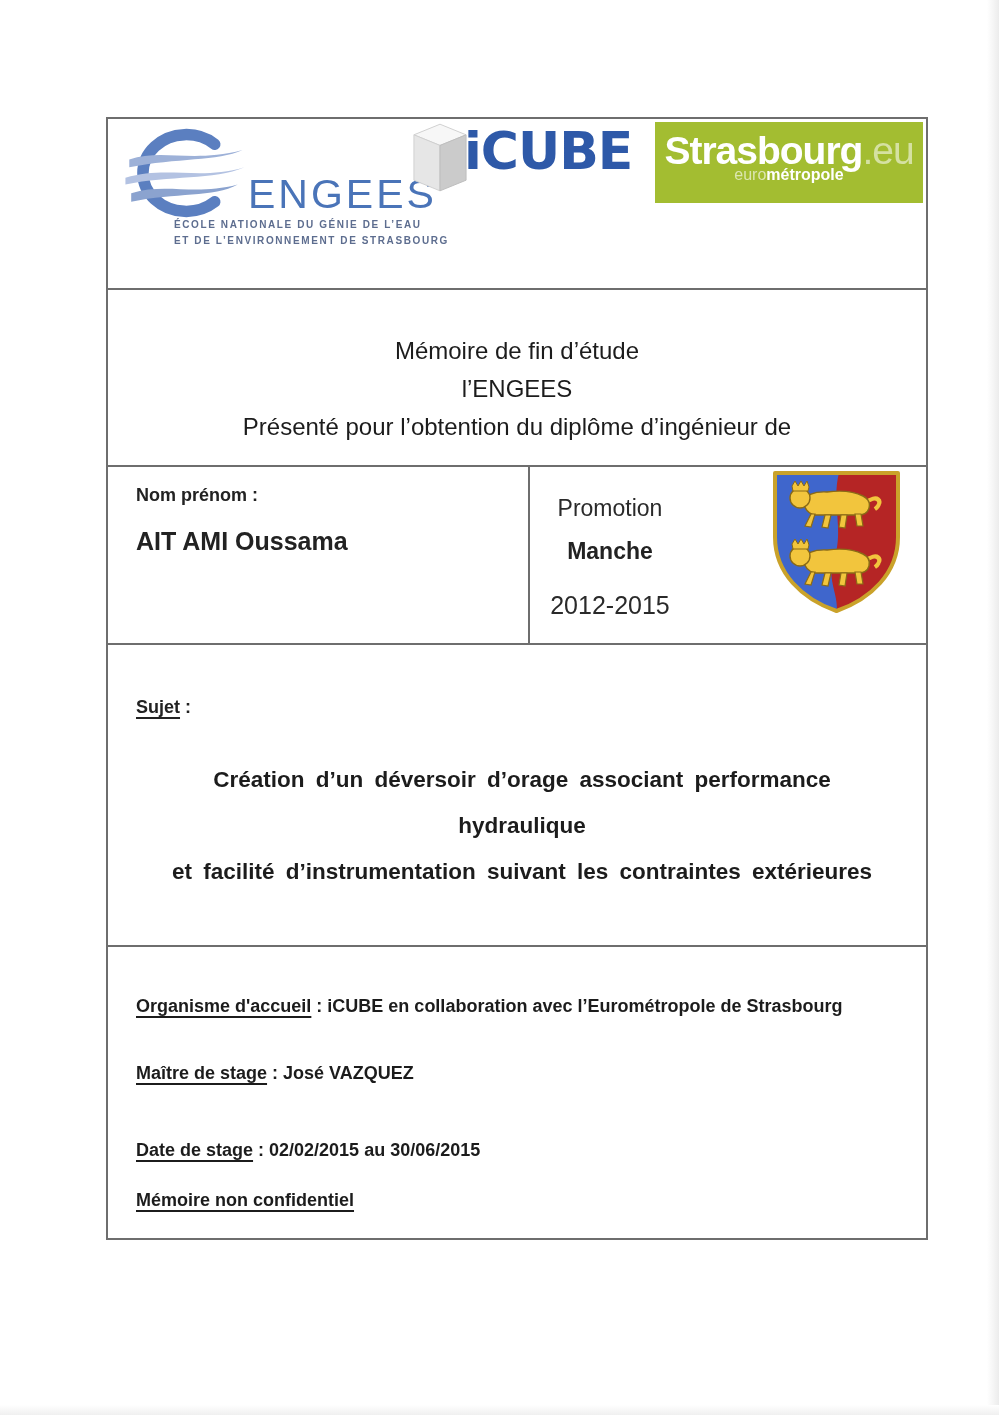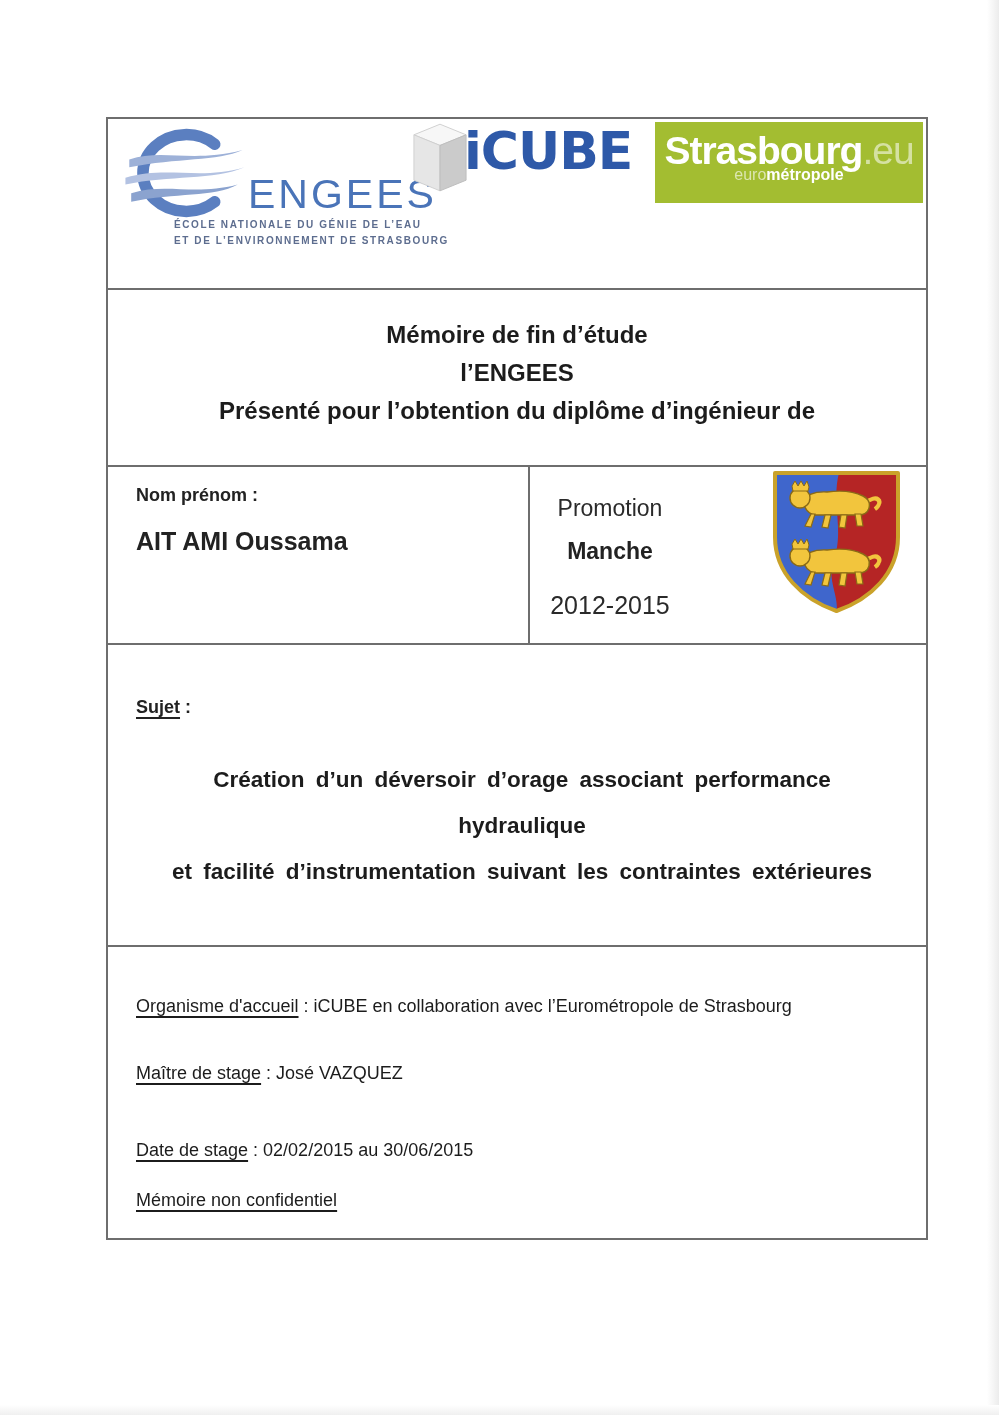--- a/index.html
+++ b/index.html
@@ -38,41 +38,41 @@
   
   .strasbourg-box{position:absolute;left:547px;top:3px;width:268px;height:81px;
     background:#a3bd31;color:#fff;text-align:center;overflow:hidden;}
   .sb-main{margin-top:8px;font-size:39px;font-weight:700;letter-spacing:-1px;line-height:42px;white-space:nowrap;}
   .sb-eu{font-weight:400;color:rgba(255,255,255,0.55);}
   .sb-sub{margin-top:-6px;font-size:16px;line-height:18px;}
   .sb-euro{font-weight:400;color:rgba(255,255,255,0.62);}
   .sb-metro{font-weight:700;color:#ffffff;}
 
   
-  .title-block{padding-top:26px;font-size:24px;font-weight:700;line-height:38px;color:#1c1c1c;}
+  .title-block{padding-top:42px;font-size:24px;font-weight:400;line-height:38px;color:#1c1c1c;}
 
   
   .cell-name{width:422px;border-right:2px solid #6e6e6e;box-sizing:border-box;position:relative;}
   .name-label{position:absolute;left:28px;top:18px;font-size:18px;font-weight:700;}
   .name-value{position:absolute;left:28px;top:60px;font-size:25px;font-weight:700;}
   .cell-promo{flex:1;position:relative;border-radius:29px;}
   .promo-block{position:absolute;left:10px;top:28px;width:140px;text-align:center;}
   .promo-label{font-size:23px;font-weight:400;color:#2a2a2a;}
   .promo-region{margin-top:16px;font-size:23px;font-weight:700;}
   .promo-years{margin-top:26px;font-size:25px;font-weight:400;color:#2a2a2a;}
   .shield{position:absolute;right:22px;top:0px;}
 
   
   .subject-label{position:absolute;left:28px;top:52px;font-size:18px;font-weight:700;}
   .subject-label .u{text-decoration:underline;text-decoration-thickness:2px;text-underline-offset:4px;}
   .subject-text{position:absolute;left:40px;right:30px;top:112px;text-align:center;
     font-size:22.5px;font-weight:700;line-height:46px;word-spacing:5px;color:#1c1c1c;}
 
   
-  .details-block{position:absolute;left:28px;top:0;right:32px;font-size:18px;font-weight:400;color:#1c1c1c;}
+  .details-block{position:absolute;left:28px;top:0;right:32px;font-size:18px;font-weight:700;color:#1c1c1c;}
   .dline{line-height:22px;}
   .dline .u{text-decoration:underline;text-decoration-thickness:2px;text-underline-offset:4px;}
   .d1{margin-top:48px;} .d2{margin-top:45px;} .d3{margin-top:55px;} .d4{margin-top:28px;}
 </style>
 </head>
 <body>
 
 <div class="page">
 
   <div class="doc-table">

